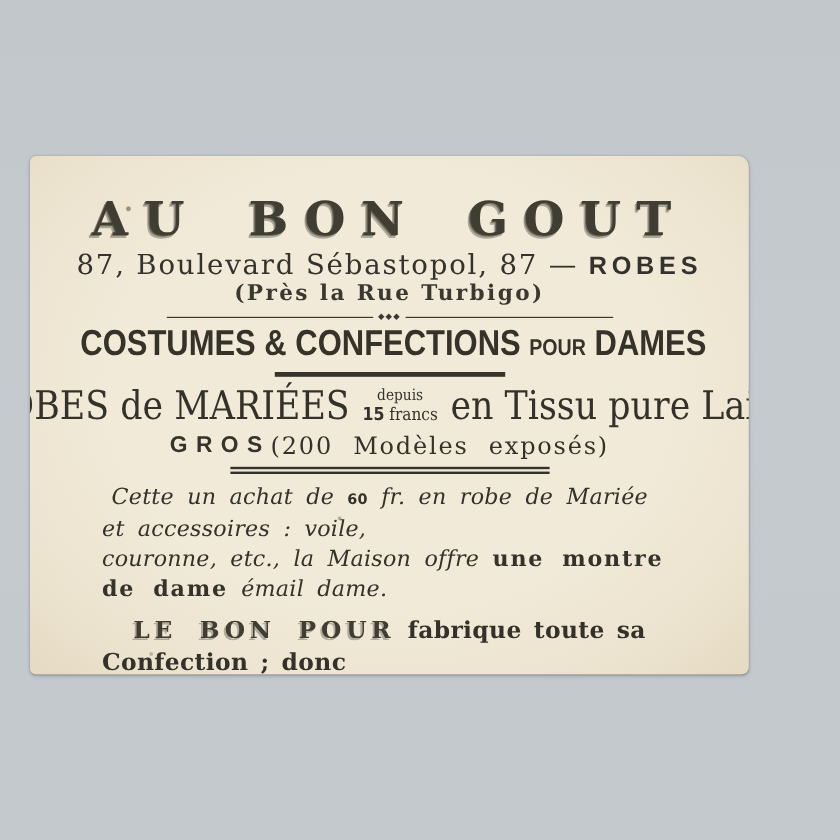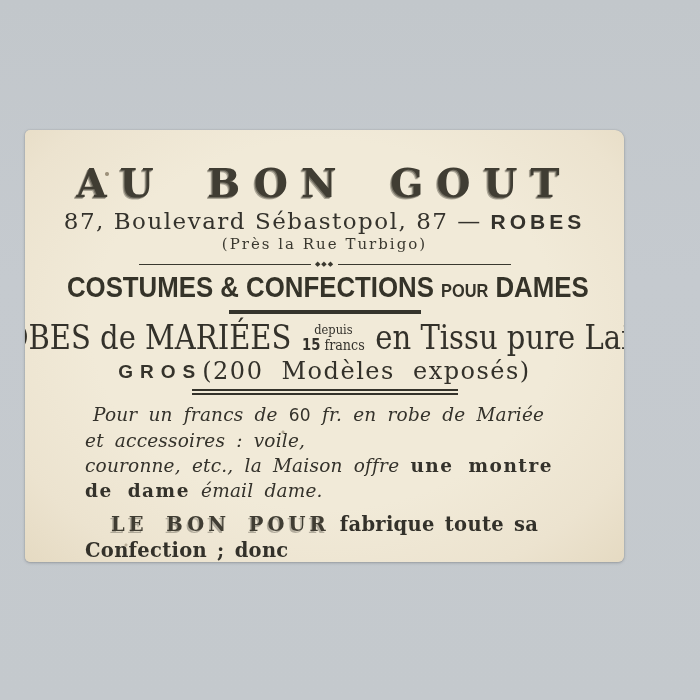--- a/index.html
+++ b/index.html
@@ -51,23 +51,23 @@
     white-space: nowrap;
   }
   .address .city {
     font-family: "Liberation Sans", sans-serif;
     font-weight: bold;
     font-size: 21px;
     letter-spacing: 4px;
   }
   .address-note {
     margin-top: 1px;
-    font-size: 15px;
+    font-size: 18px;
     line-height: 17px;
-    font-weight: normal;
+    font-weight: bold;
     letter-spacing: 2px;
     color: #3a382f;
   }
   .divider {
     width: 372px;
     margin: 7px auto 3px auto;
     display: flex;
     align-items: center;
     justify-content: center;
   }
@@ -139,21 +139,21 @@
     white-space: nowrap;
   }
   .gros-word, .detail-word {
     font-family: "Liberation Sans", sans-serif;
     font-weight: bold;
     font-size: 19px;
     letter-spacing: 7px;
     color: #35332b;
   }
   .gros-middle {
-    font-size: 24px;
+    font-size: 20px;
     letter-spacing: 1.5px;
     word-spacing: 9px;
     color: #33312a;
   }
   .bar2 {
     width: 266px; height: 6px;
     margin: 6px auto 7px auto;
     border-top: 2.5px solid #34322a;
     border-bottom: 2px solid #34322a;
   }
@@ -163,23 +163,23 @@
     line-height: 25px;
     text-align: left;
     padding: 0 56px 0 60px;
     word-spacing: 5px;
     letter-spacing: .2px;
     color: #34322b;
   }
   .offer .ind { display: inline-block; width: 8px; }
   .offer .num-bold {
     font-style: normal;
-    font-weight: normal;
+    font-weight: bold;
     font-family: "DejaVu Sans", sans-serif;
-    font-size: 17px;
+    font-size: 12px;
   }
   .offer .montre-bold {
     font-style: normal;
     font-weight: bold;
     letter-spacing: 1.5px;
     word-spacing: 7px;
   }
   .brand-para {
     margin-top: 9px;
     text-align: left;
@@ -232,21 +232,21 @@
   </div>
 
   <div class="gros-row">
     <span class="gros-word">GROS</span>
     <span class="gros-middle">(200 Modèles exposés)</span>
   </div>
 
   <div class="bar2"></div>
 
   <div class="offer">
-    <span class="ind"></span><span>Pour un francs de </span><span class="num-bold">60</span><span> fr. en robe de Mariée et accessoires : voile,</span><br>
+    <span class="ind"></span><span>Cette un achat de </span><span class="num-bold">60</span><span> fr. en robe de Mariée et accessoires : voile,</span><br>
     <span>couronne, etc., la Maison offre </span><span class="montre-bold">une montre de dame</span><span> émail dame.</span><br>
   </div>
 
   <div class="brand-para">
     <span class="indent"></span><span class="brand">LE BON POUR</span><span> fabrique toute sa Confection ; donc</span><br>
     
   </div>
 
 </div>
 

